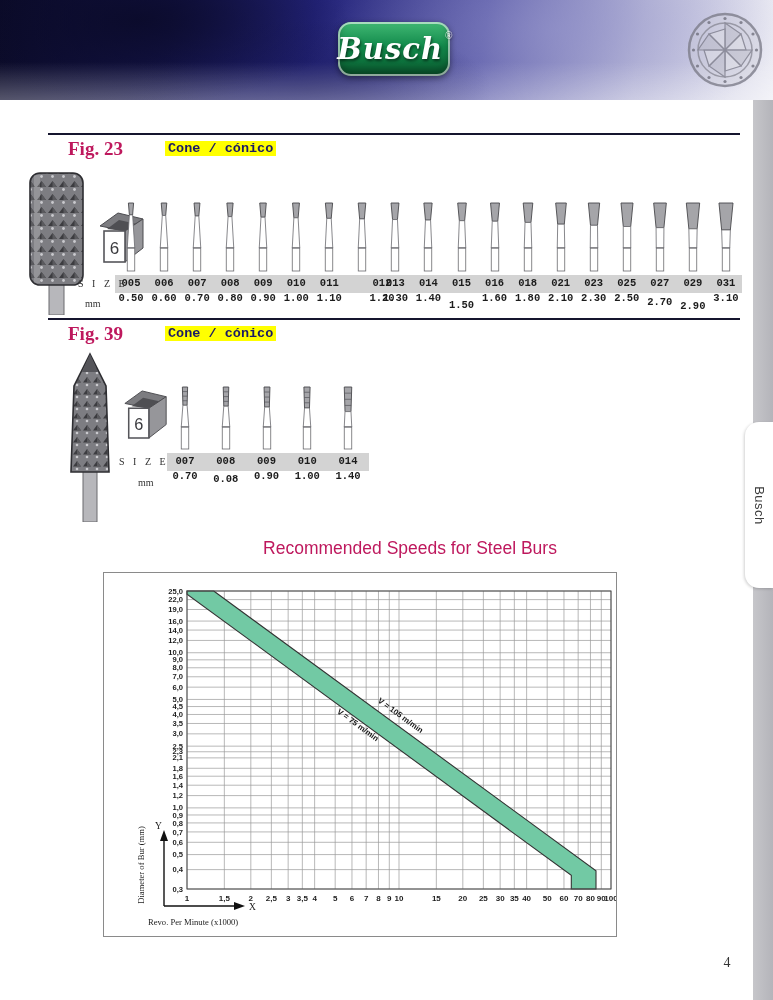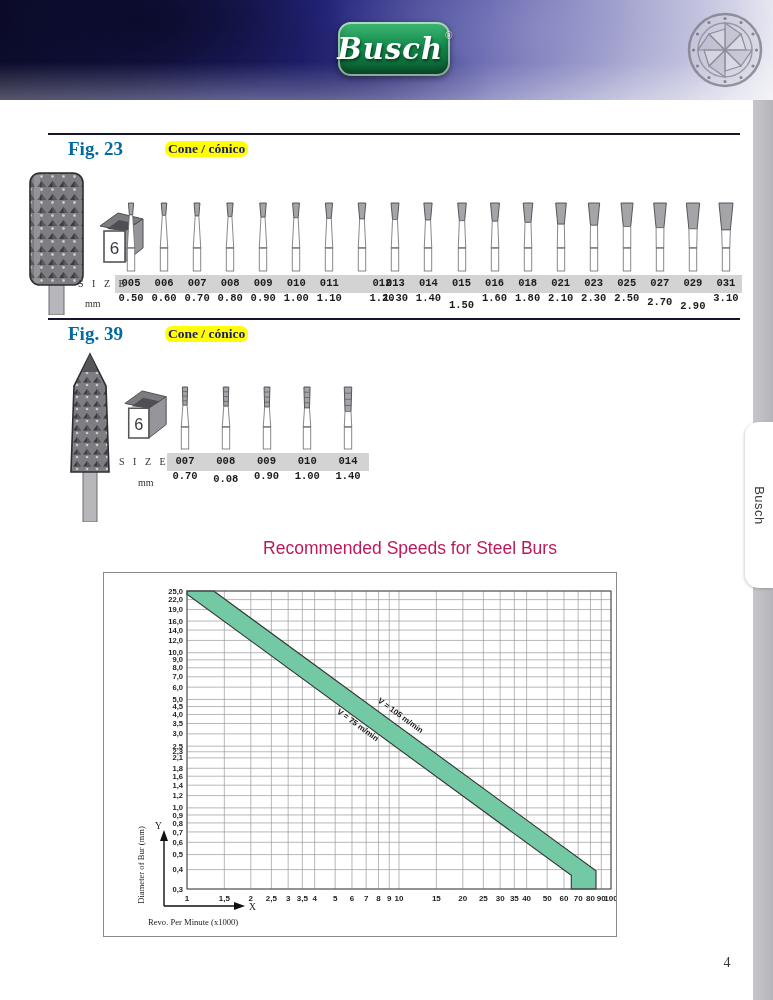--- a/index.html
+++ b/index.html
@@ -29,24 +29,24 @@
   .side-strip{position:absolute;left:753px;top:100px;width:20px;height:900px;
     background:linear-gradient(to right,#c6c6ca,#b4b4ba);}
   .side-tab{position:absolute;left:745px;top:422px;width:28px;height:166px;background:#fff;
     border-radius:14px 0 0 14px;box-shadow:-1px 1px 3px rgba(0,0,0,.18);
     display:flex;align-items:center;justify-content:center;}
   .side-tab-label{transform:rotate(90deg);font-family:"Liberation Sans",sans-serif;
     font-size:13px;color:#3c3c3c;white-space:nowrap;letter-spacing:.5px;}
 
   
   .rule{position:absolute;left:48px;width:692px;height:2px;background:#15152e;}
-  .fig-title{position:absolute;font-size:19px;font-weight:bold;color:#0369a1;
+  .fig-title{position:absolute;font-size:19px;font-weight:bold;color:#be185d;
     font-family:"Liberation Serif",serif;}
   .fig-sub{position:absolute;font-size:13.5px;font-weight:bold;color:#1a1a66;
-    background:#ffff00;padding:0 3px;font-family:Liberation Serif, serif;border-radius:7px;}
+    background:#ffff00;padding:0 3px;font-family:Liberation Mono, monospace;}
 
   
   .size-band{position:absolute;height:18px;background:#d3d3d3;}
   .row-label{position:absolute;font-size:10px;color:#333;letter-spacing:3px;}
   .row-label.mm{letter-spacing:0;}
   .col{position:absolute;width:36px;text-align:center;font-family:Liberation Mono, monospace;}
   .col .sz{font-size:10.5px;font-weight:bold;color:#1c1c1c;}
   .col .mmv{font-size:10.5px;font-weight:bold;color:#1c1c1c;}
   .bur-slot{position:absolute;}
 

